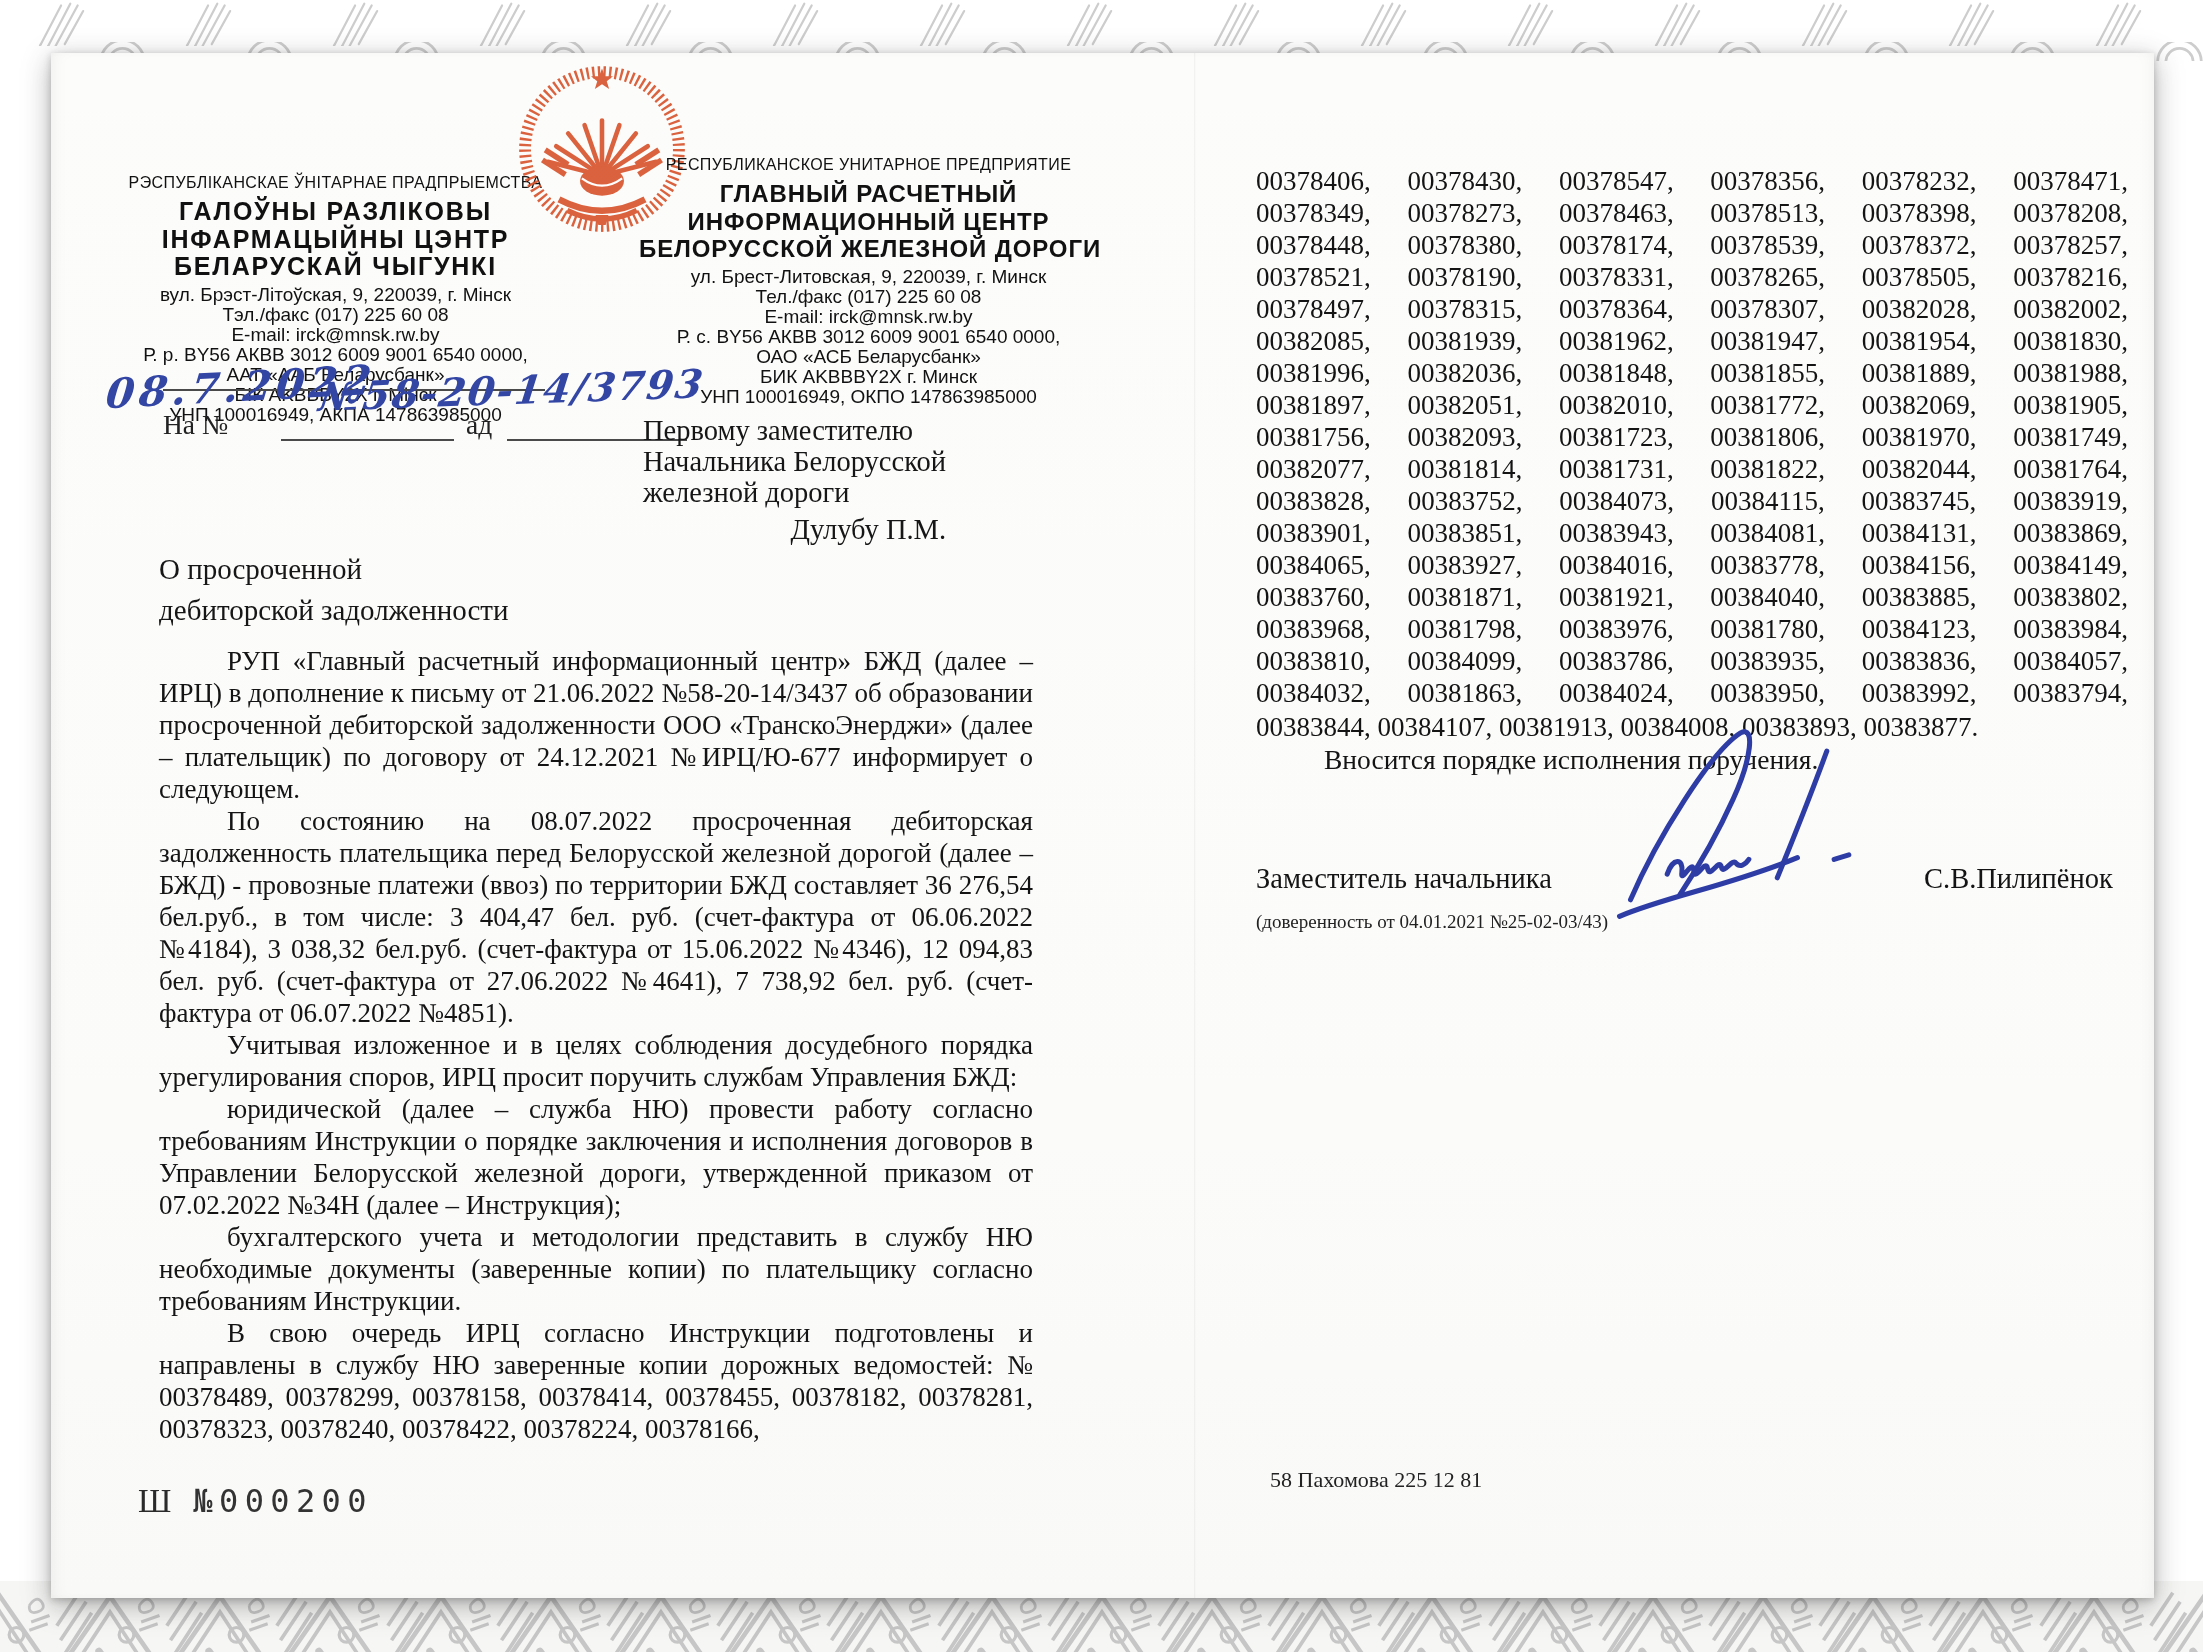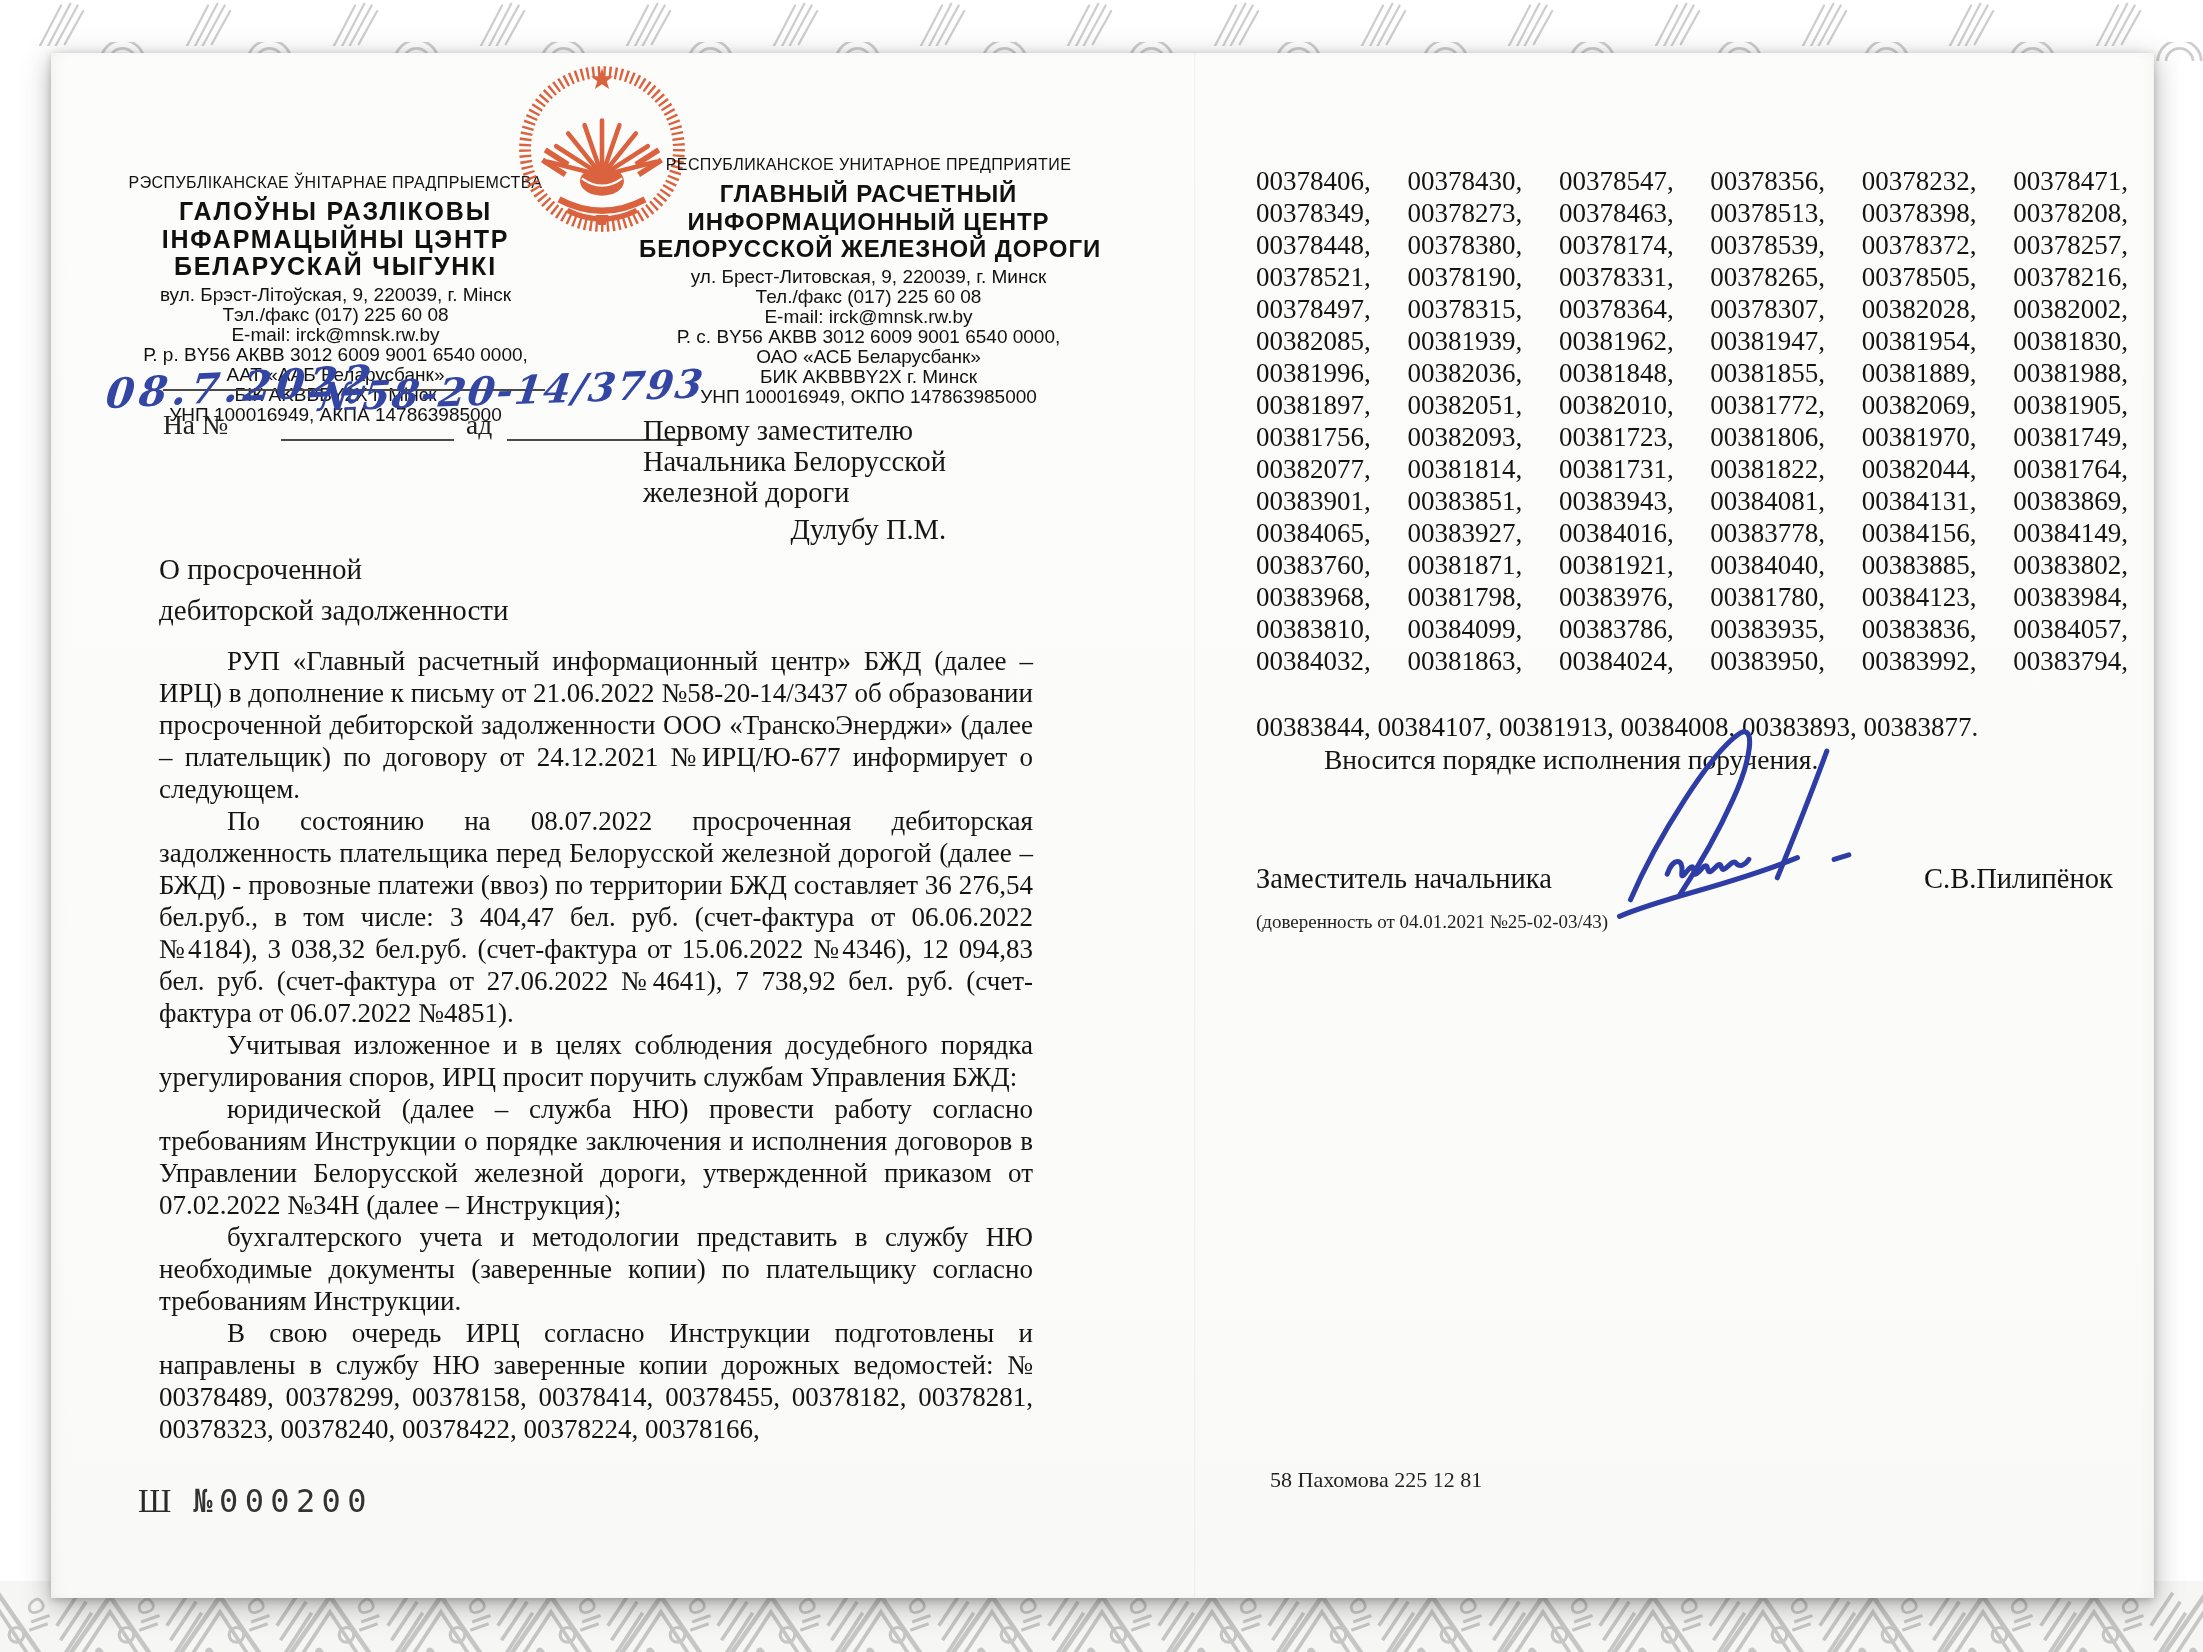--- a/index.html
+++ b/index.html
@@ -734,20 +734,28 @@
           </div>
           <div class="wrow">
             <span>00382077,</span>
             <span>00381814,</span>
             <span>00381731,</span>
             <span>00381822,</span>
             <span>00382044,</span>
             <span>00381764,</span>
           </div>
           <div class="wrow">
+            <span>00383828,</span>
+            <span>00383752,</span>
+            <span>00384073,</span>
+            <span>00384115,</span>
+            <span>00383745,</span>
+            <span>00383919,</span>
+          </div>
+          <div class="wrow">
             <span>00383901,</span>
             <span>00383851,</span>
             <span>00383943,</span>
             <span>00384081,</span>
             <span>00384131,</span>
             <span>00383869,</span>
           </div>
           <div class="wrow">
             <span>00384065,</span>
             <span>00383927,</span>

